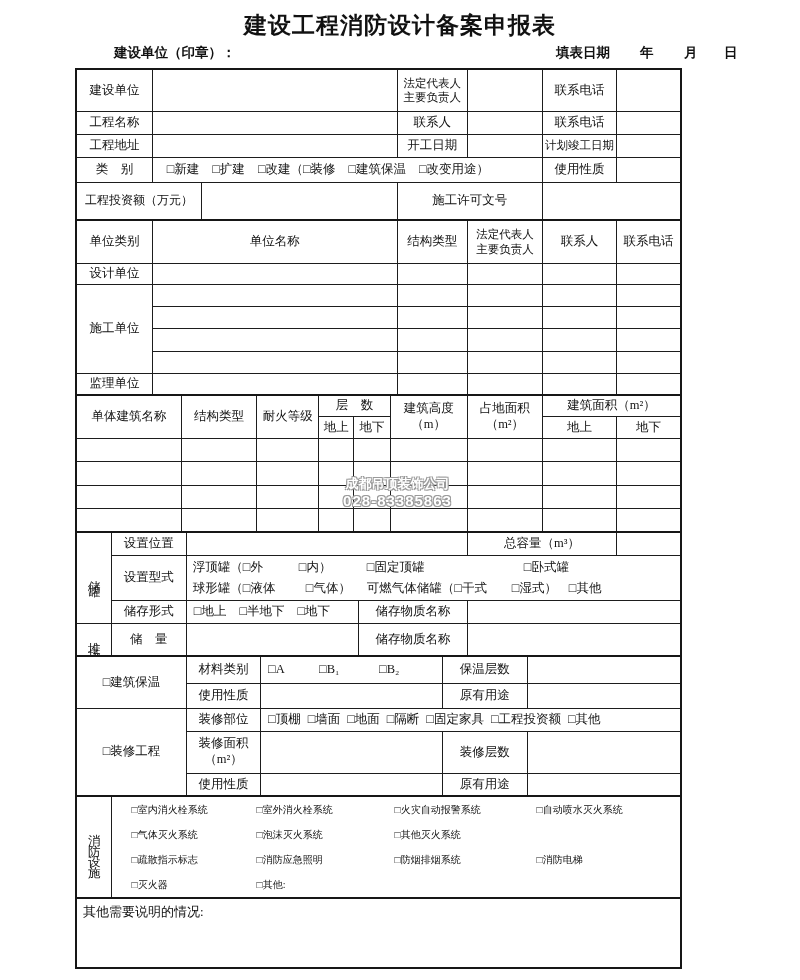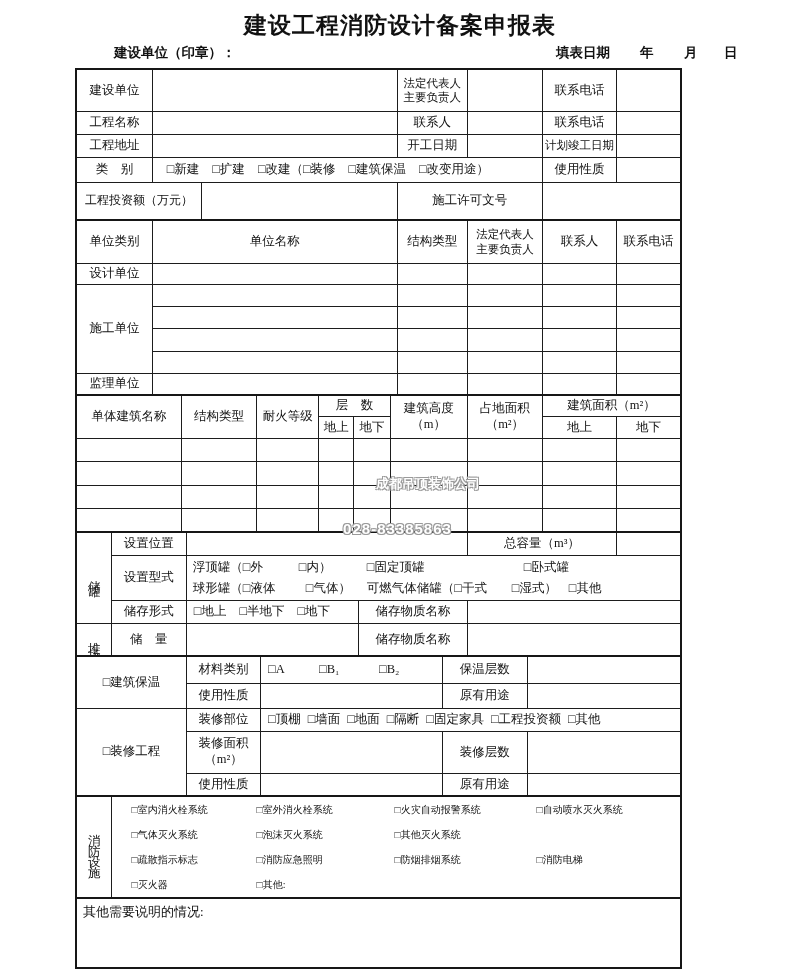--- a/index.html
+++ b/index.html
@@ -42,22 +42,22 @@
   .tline .t1c{display:inline-block;width:157px;}
   .tline .t2a{display:inline-block;width:113px;}
   .tline .t2b{display:inline-block;width:61px;}
   .tline .t2c{display:inline-block;width:145px;}
   .tline .t2d{display:inline-block;width:57px;}
   .other-cell{vertical-align:top;text-align:left;padding:4px 6px;font-size:13px;}
   .wm{position:absolute;left:315px;top:476px;width:165px;text-align:center;
       font-family:"Liberation Sans","DejaVu Sans",sans-serif;font-weight:bold;
       color:#fff;z-index:6;line-height:1.25;
       text-shadow:-1px -1px 0 #9a9a9a,1px -1px 0 #9a9a9a,-1px 1px 0 #9a9a9a,1px 1px 0 #9a9a9a;}
-  .wm .l1{font-size:13px;text-align:right;}
-  .wm .l2{font-size:15px;letter-spacing:1px;margin-top:28px;}
+  .wm .l1{font-size:13px;}
+  .wm .l2{font-size:15px;letter-spacing:1px;}
 </style>
 </head>
 <body>
 
 <div class="page">
 
   <div class="title">建设工程消防设计备案申报表</div>
 
   <div class="subhdr">
     <span class="seal">建设单位（印章）：</span>

